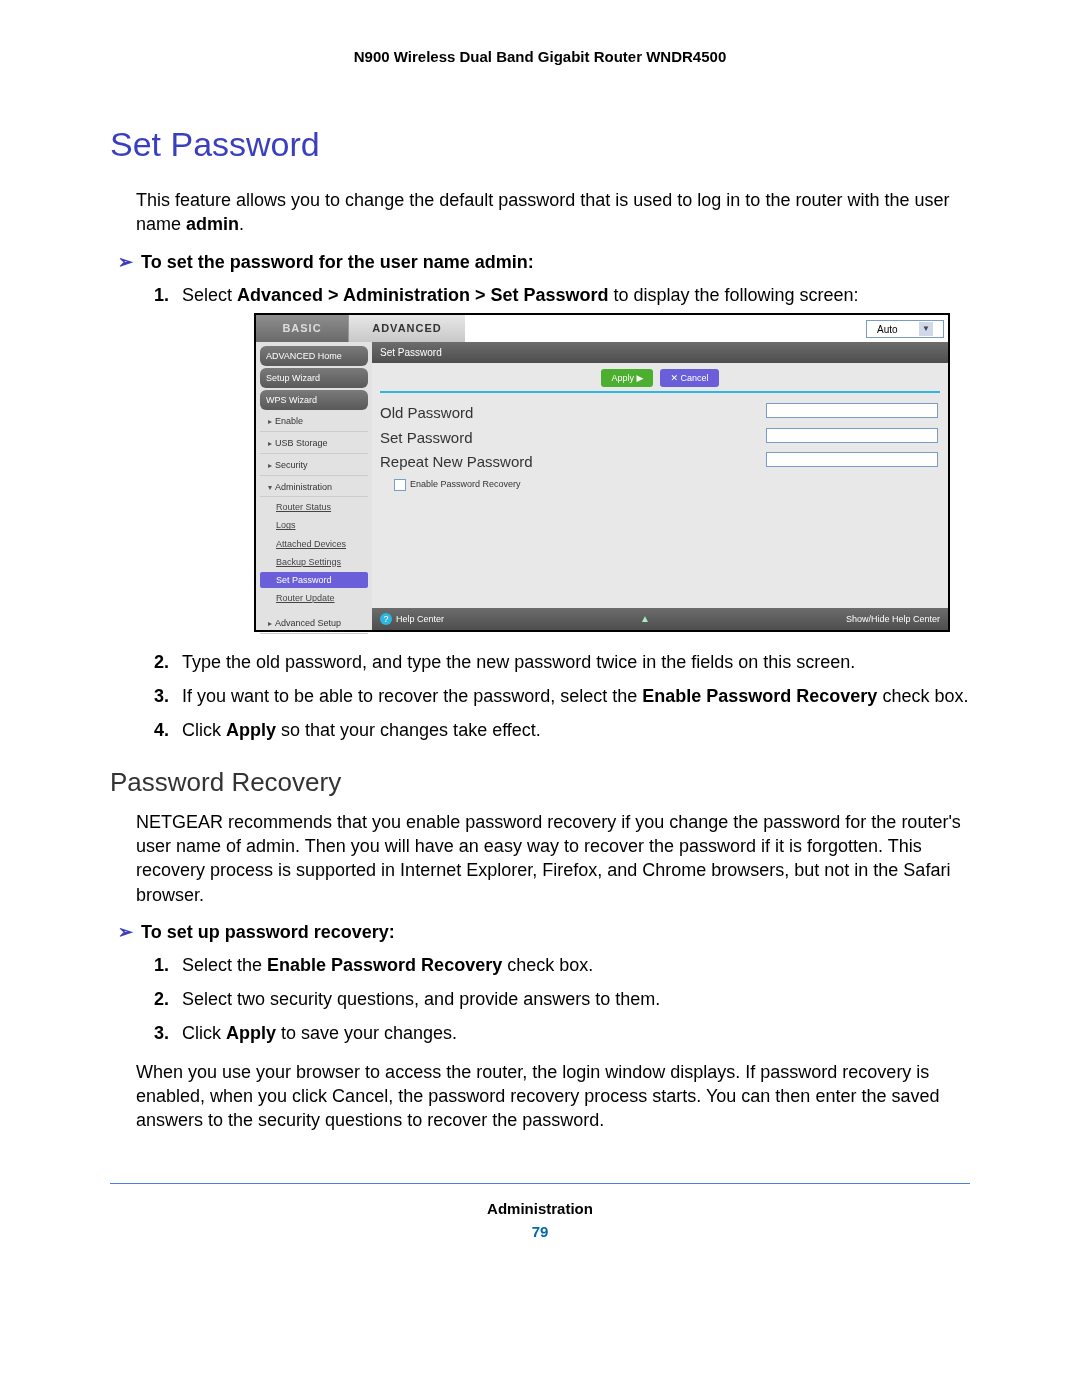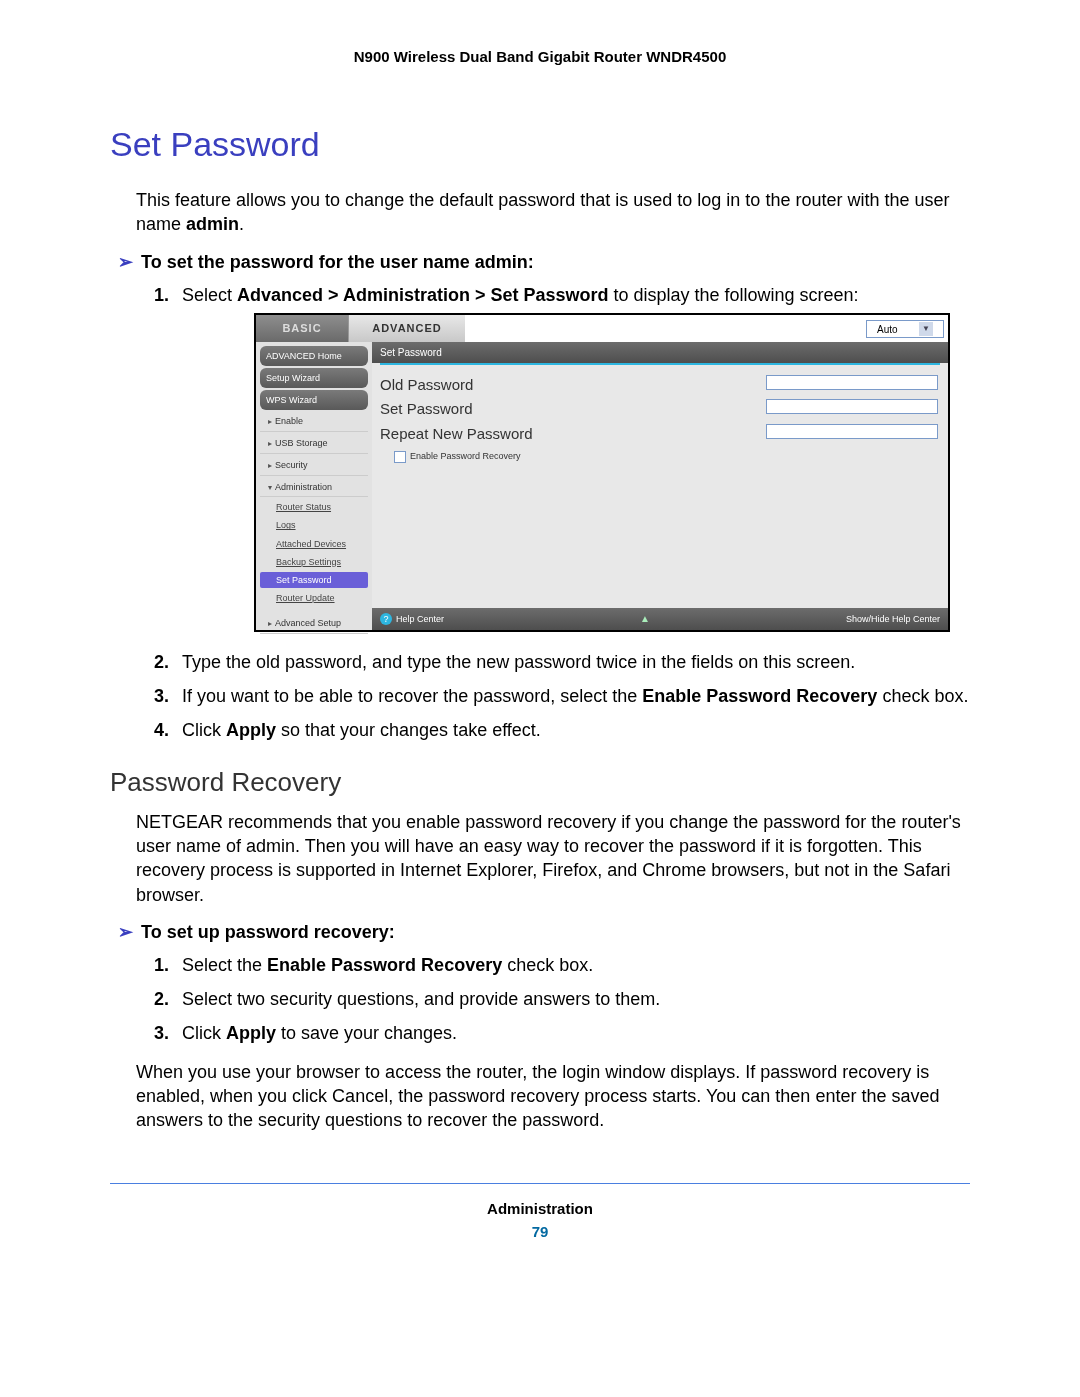--- a/index.html
+++ b/index.html
@@ -290,20 +290,24 @@
             <div class="nav-sub">Router Status</div>
             <div class="nav-sub">Logs</div>
             <div class="nav-sub">Attached Devices</div>
             <div class="nav-sub">Backup Settings</div>
             <div class="nav-sub active">Set Password</div>
             <div class="nav-sub">Router Update</div>
             <div class="nav-row" style="margin-top:6px">Advanced Setup</div>
           </div>
           <div class="rs-main">
             <div class="rs-panel-head">Set Password</div>
+            <div class="rs-btnrow">
+              <span class="btn apply">Apply ▶</span>
+              <span class="btn cancel">✕ Cancel</span>
+            </div>
             <div class="rs-divider"></div>
             <div class="form-row">
               <span class="lbl">Old Password</span>
               <span class="inp"></span>
             </div>
             <div class="form-row">
               <span class="lbl">Set Password</span>
               <span class="inp"></span>
             </div>
             <div class="form-row">

